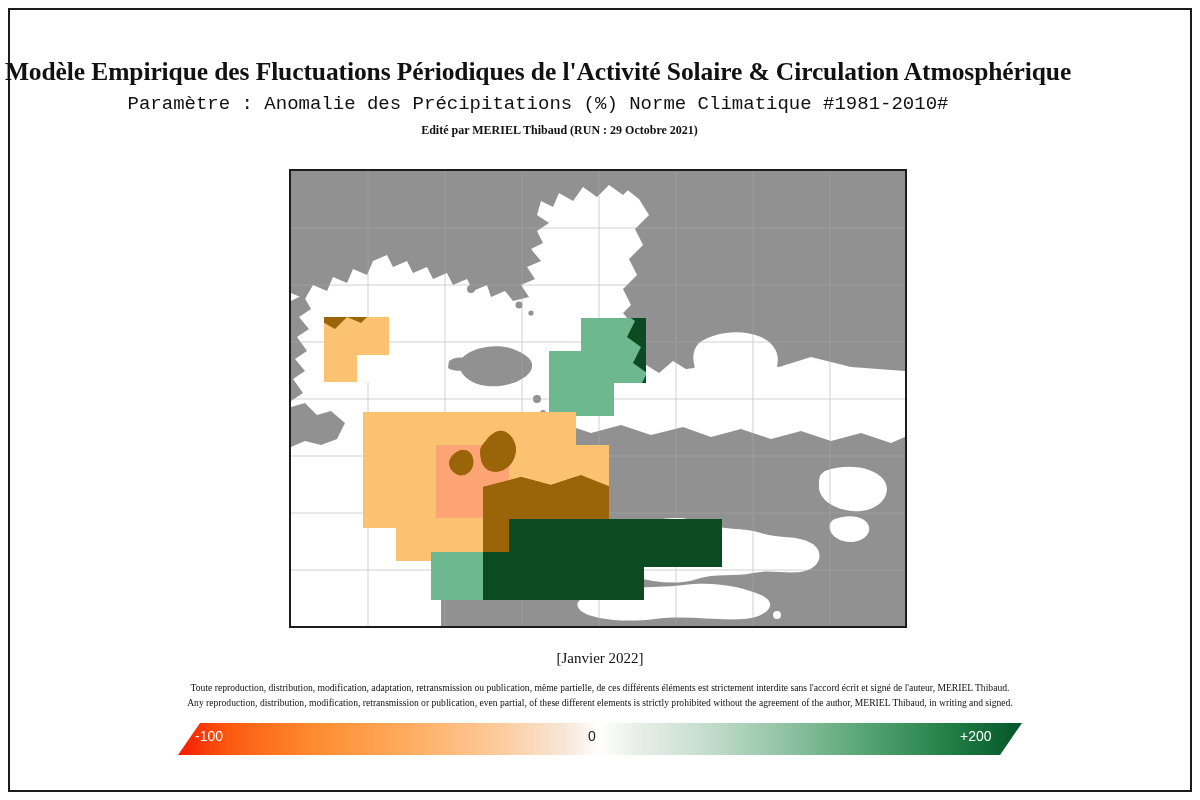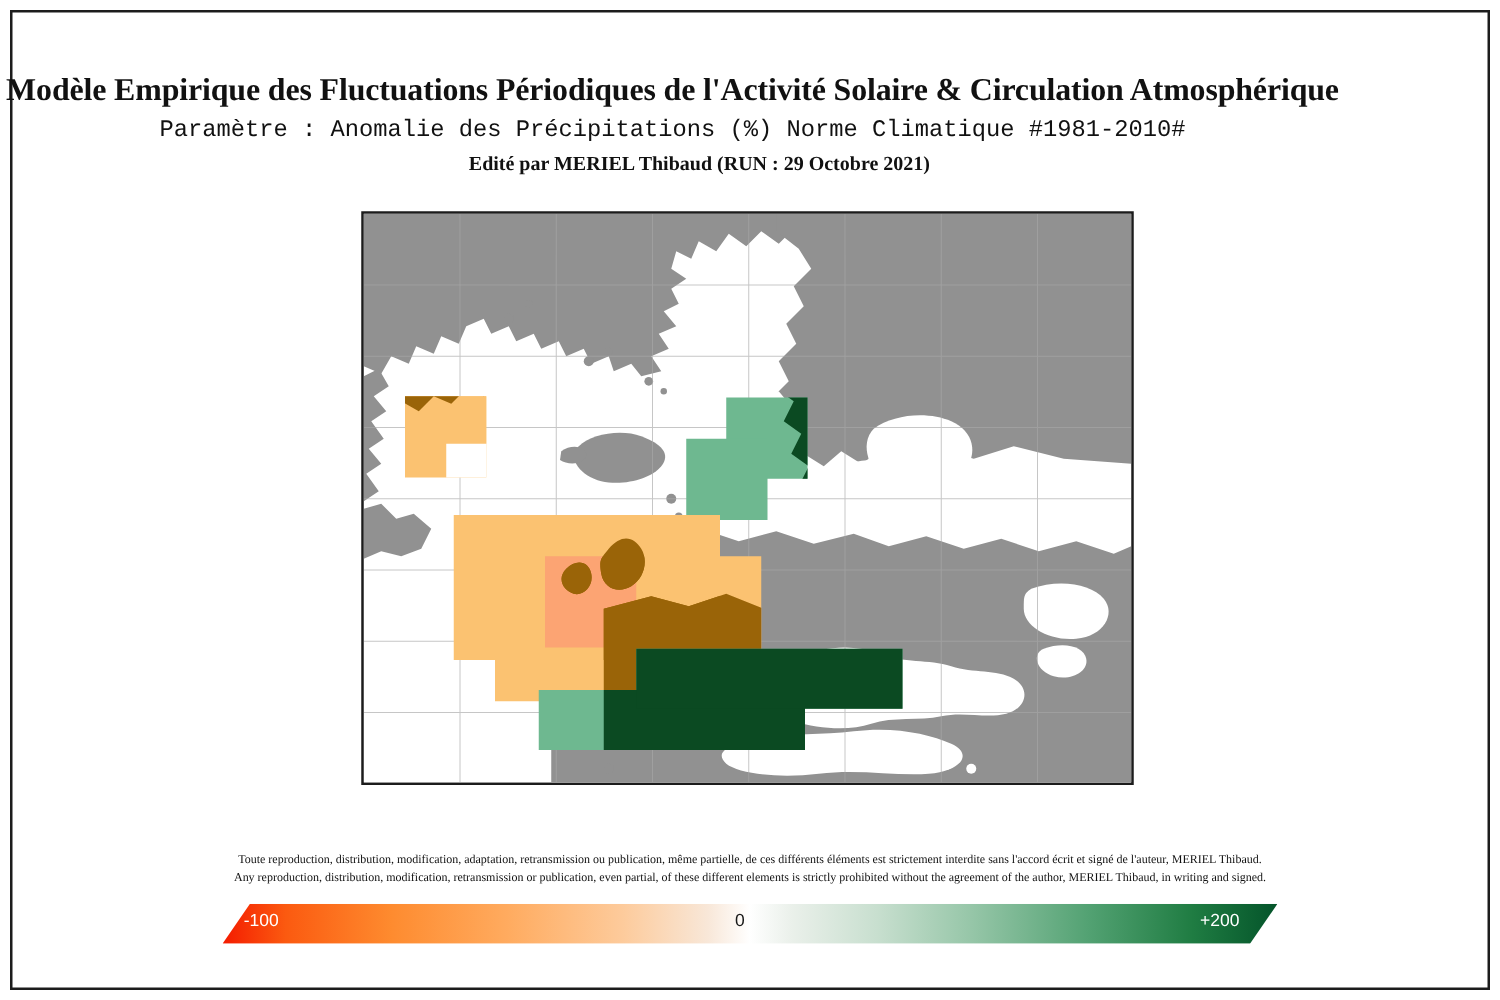--- a/index.html
+++ b/index.html
@@ -25,21 +25,21 @@
     font-size:25.5px;font-weight:bold;color:#111;
     letter-spacing:-0.1px;line-height:1.12;white-space:nowrap;
   }
   #sub-title{
     font-family:Liberation Mono, monospace;
     font-size:19px;font-weight:normal;color:#111;
     margin-top:6px;white-space:nowrap;
   }
   #run-title{
     font-family:"Liberation Serif",serif;
-    font-size:16px;font-weight:bold;color:#111;
+    font-size:12px;font-weight:bold;color:#111;
     margin-top:8px;white-space:nowrap;margin-left:43px;
   }
 
   
   #map-frame{
     position:absolute;left:289px;top:169px;width:618px;height:459px;
     border:2px solid #1c1c1c;box-sizing:border-box;background:#ffffff;
     overflow:hidden;
   }
   #map-svg{display:block;width:100%;height:100%;}
@@ -285,20 +285,21 @@
           <g clip-path="url(#landclip)">
             <rect x="140" y="381" width="213" height="48" fill="#0b4a22"></rect>
             <rect x="218" y="348" width="213" height="48" fill="#0b4a22"></rect>
           </g>
         </g>
       </g>
     </svg>
 
   </div>
 
+  <div id="month-label">[Janvier 2022]</div>
 
   <div id="legal">
     <div>Toute reproduction, distribution, modification, adaptation, retransmission ou publication, même partielle, de ces différents éléments est strictement interdite sans l'accord écrit et signé de l'auteur, MERIEL Thibaud.</div>
     <div>Any reproduction, distribution, modification, retransmission or publication, even partial, of these different elements is strictly prohibited without the agreement of the author, MERIEL Thibaud, in writing and signed.</div>
   </div>
 
   <div id="colorbar-wrap">
     <div id="colorbar"></div>
     <div class="cb-tick" id="cb-min">-100</div>
     <div class="cb-tick" id="cb-zero">0</div>

